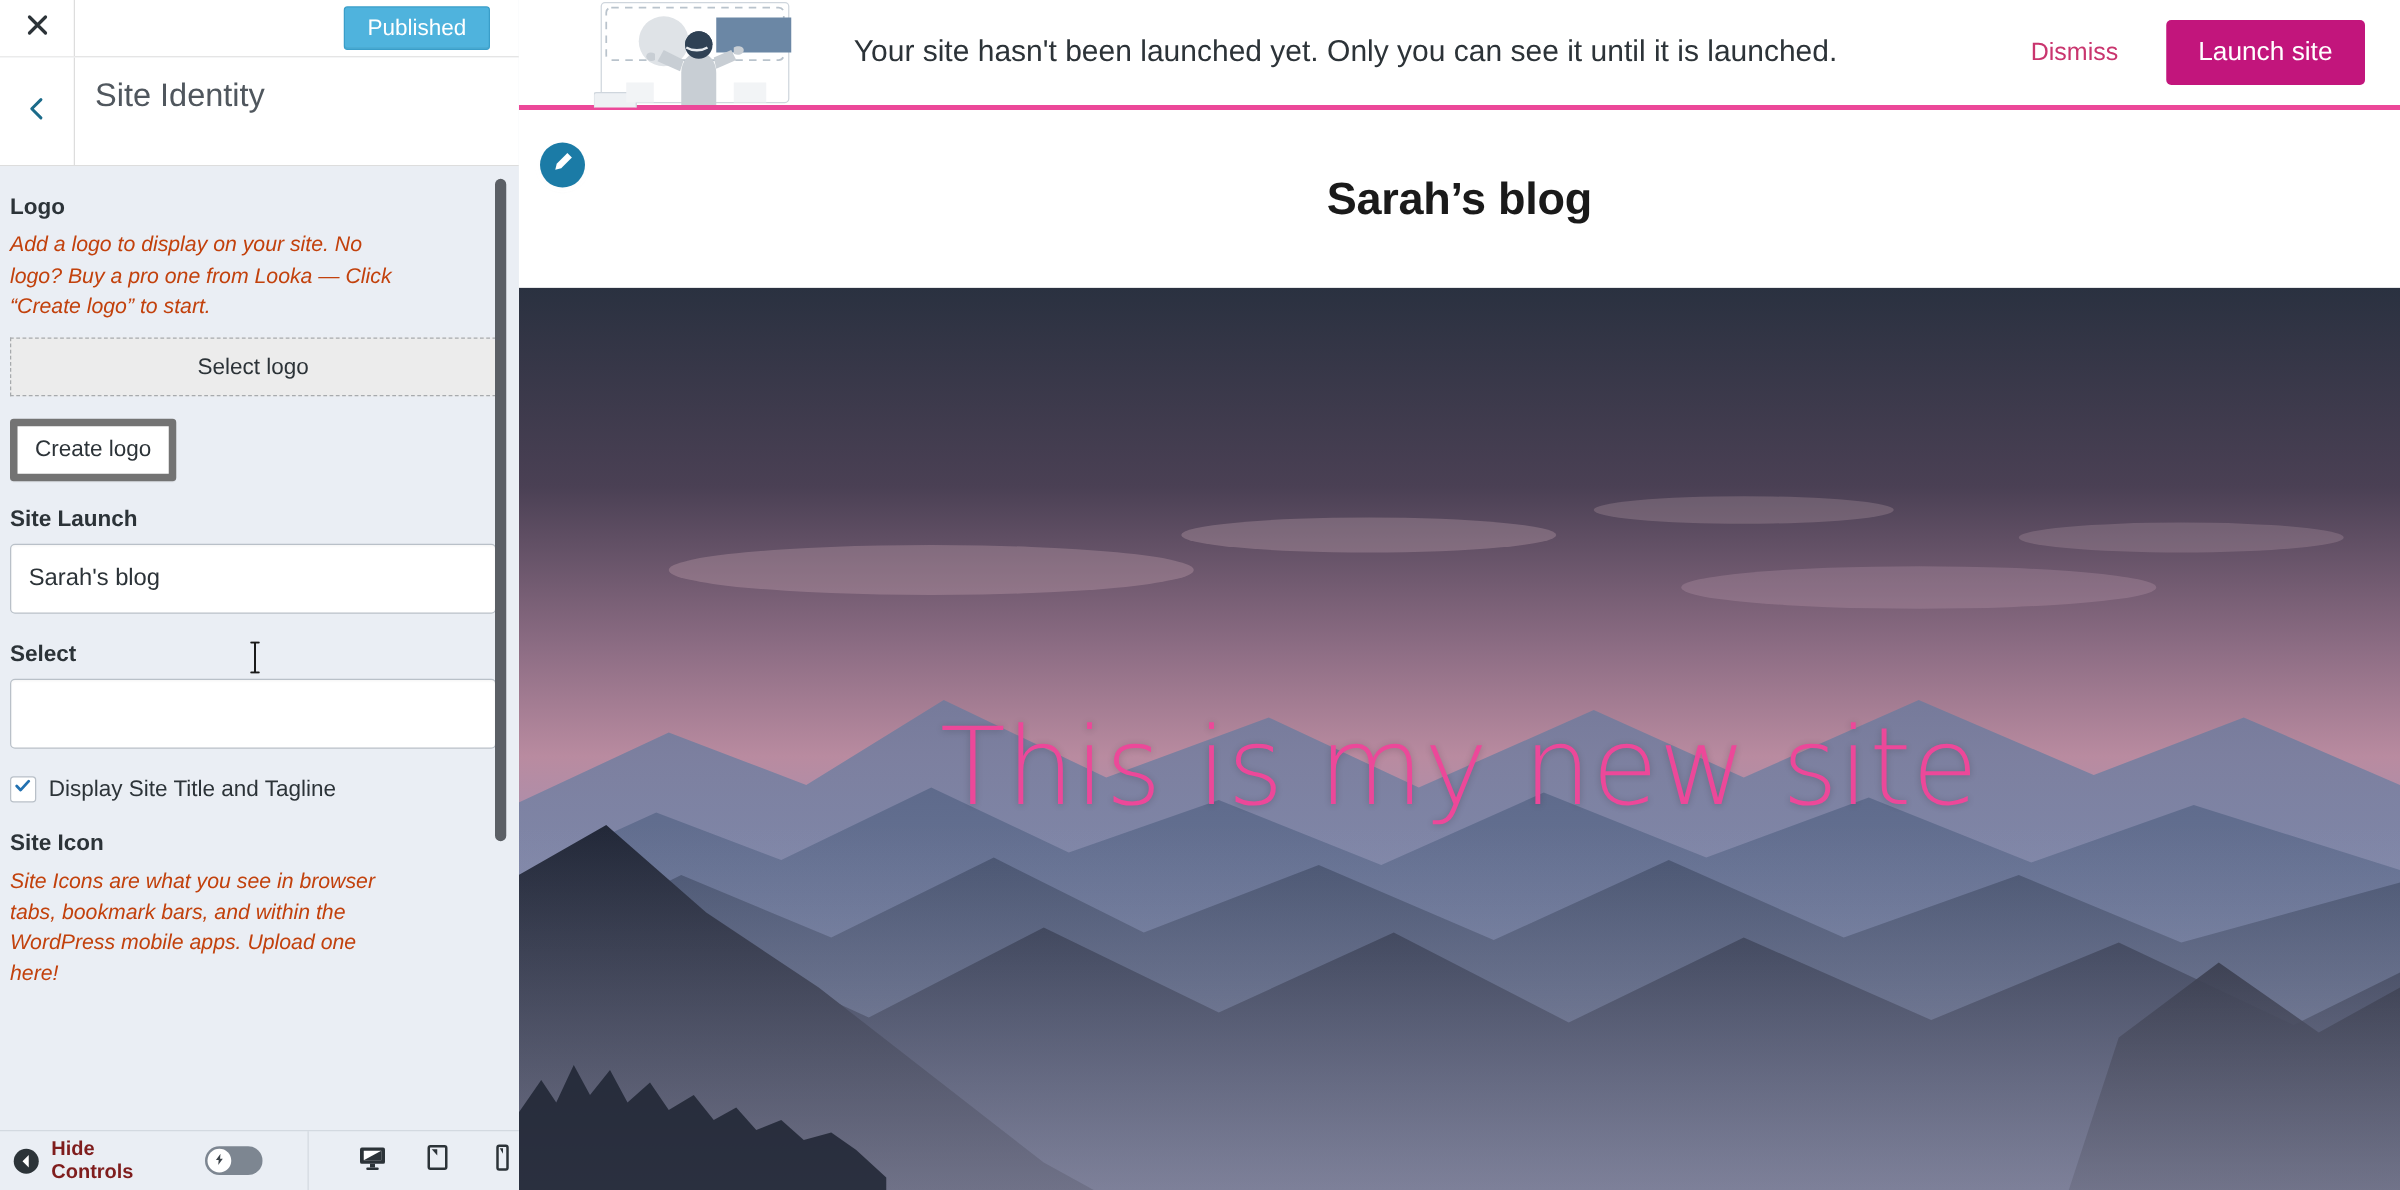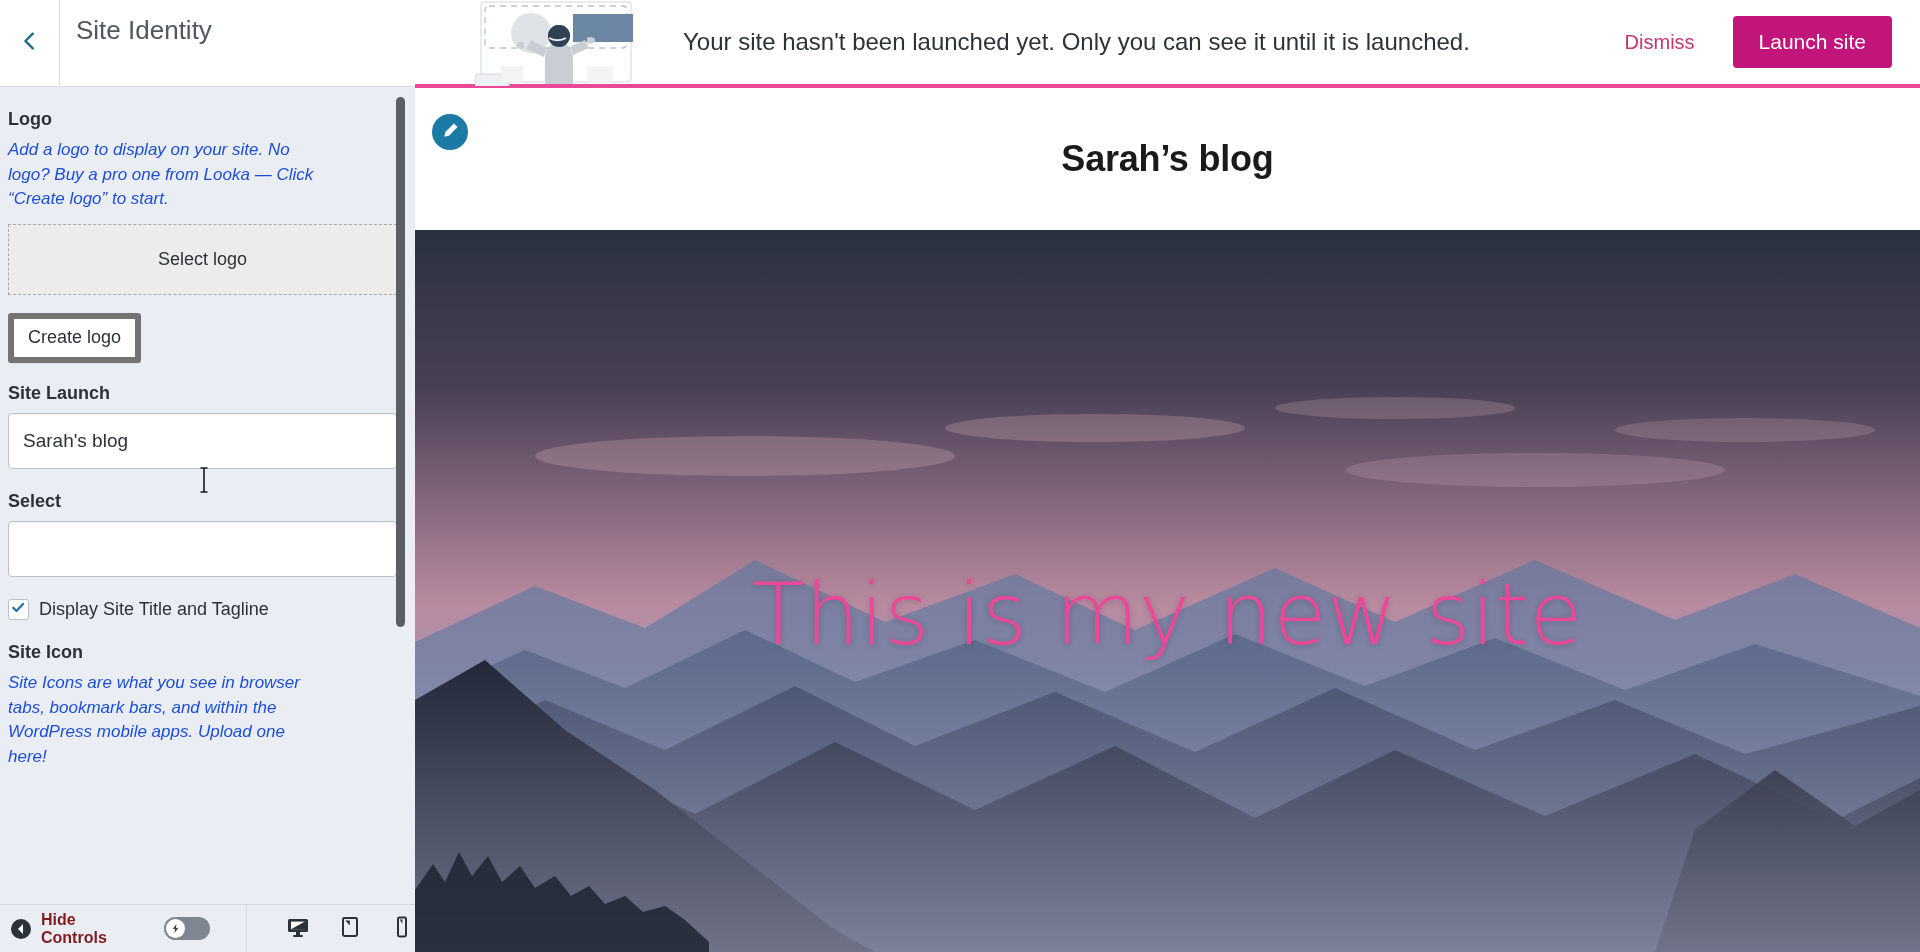--- a/index.html
+++ b/index.html
@@ -80,30 +80,30 @@
     position: absolute; top: 10px; right: 5px;
     width: 9px; height: 530px;
     background: #5b5f65; border-radius: 5px;
   }
 
   h3.section-label {
     font-size: 18px; font-weight: bold; color: #2c3338;
     margin: 0 0 8px 0;
   }
   p.section-desc {
-    font-size: 17px; font-style: italic; color: #1d4ed8;
+    font-size: 17px; font-style: italic; color: #c2410c;
     line-height: 1.45; margin: 4px 0 12px 0; max-width: 320px;
   }
   .select-logo {
     display: block; width: 100%;
     border: 1px dashed #a7aaad;
     background: #ececec;
     color: #2c3338;
     font-size: 18px;
-    padding: 24px 0;
+    padding: 12px 0;
     text-align: center;
     cursor: pointer;
     margin-bottom: 18px;
   }
   .create-logo {
     display: inline-block;
     background: #fff;
     border: 6px solid #737373;
     border-radius: 3px;
     font-size: 18px;
@@ -277,20 +277,31 @@
     text-shadow: 0 1px 6px rgba(0,0,0,.18);
   }
 </style>
 </head>
 <body>
 
 <div class="app">
 
   <div class="customizer">
 
+    <div class="cz-topbar">
+      <div class="cz-close">
+        <span>
+          <svg viewBox="0 0 20 20">
+              <path d="M3.6 3.6l12.8 12.8M16.4 3.6L3.6 16.4" stroke="#2c3338" stroke-width="2.6" fill="none" stroke-linecap="round"></path>
+            </svg>
+        </span>
+      </div>
+      <div class="cz-topbar-spacer"></div>
+      <button class="cz-published">Published</button>
+    </div>
 
     <div class="cz-header">
       <div class="cz-back">
         <span>
           <svg viewBox="0 0 24 24">
               <path d="M15 4L7 12l8 8" stroke="#1b6b8a" stroke-width="2.6" fill="none" stroke-linecap="round" stroke-linejoin="round"></path>
             </svg>
         </span>
       </div>
       <div class="cz-titles">

